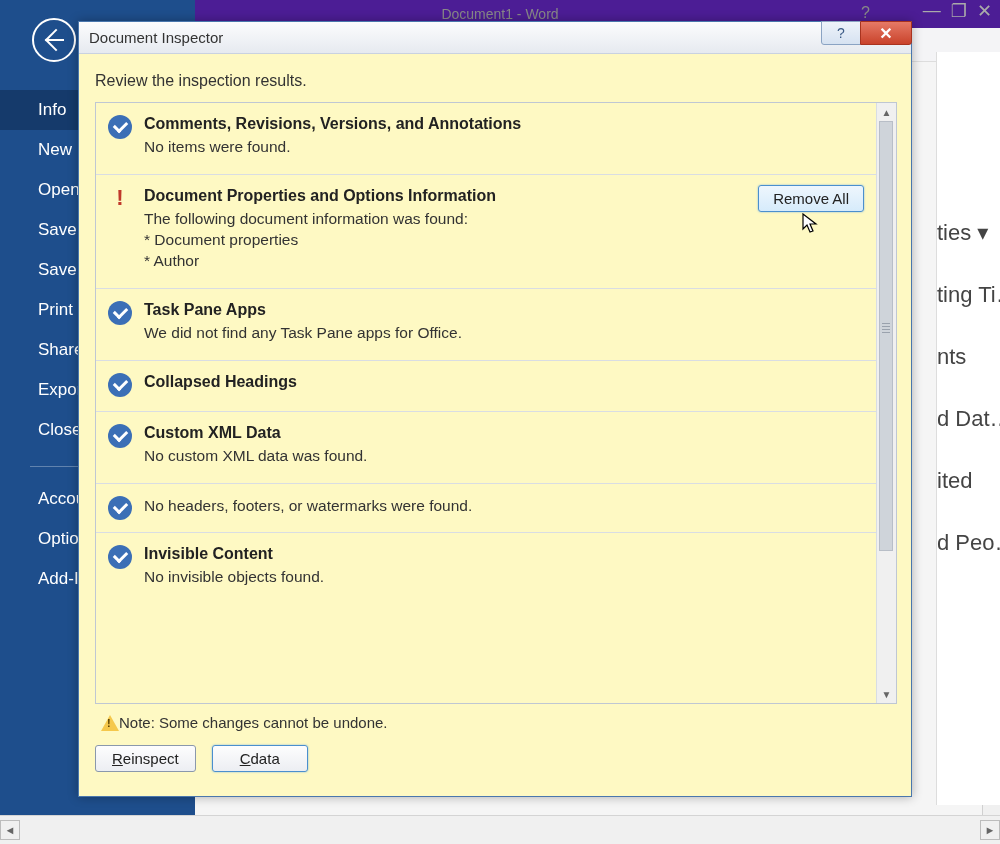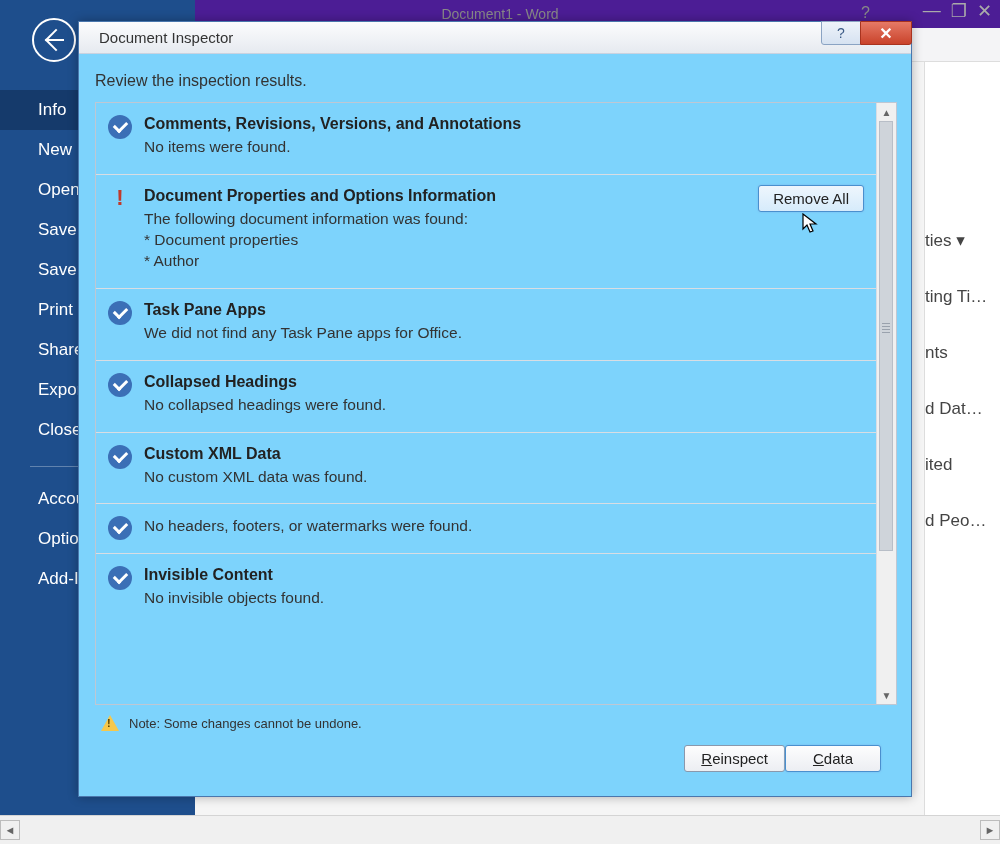--- a/index.html
+++ b/index.html
@@ -57,22 +57,22 @@
   background: #fff; top: 9px; left: 2px;
 }
 .nav-items { list-style: none; }
 .nav-items li {
   padding: 10px 0 10px 38px; font-size: 17px; color: #fff;
 }
 .nav-items li.current { background: #153a6b; }
 .nav-sep { height: 1px; background: rgba(255,255,255,0.3); margin: 16px 30px 12px 30px; }
 
 .content-peek {
-  position: absolute; right: 0; top: 62px; width: 76px; height: 753px;
-  background: #fff; color: #444; font-size: 17px;
+  position: absolute; right: 0; top: 52px; width: 64px; height: 753px;
+  background: #fff; color: #444; font-size: 22px;
   padding-top: 150px;
   border-left: 1px solid #ddd;
 }
 .content-peek div { padding: 18px 6px 18px 0; white-space: nowrap; }
 .user-avatar {
   position: absolute; right: 22px; top: 62px;
   width: 34px; height: 30px; background: #d0d0d4;
   display: flex; align-items: flex-end; justify-content: center;
 }
 .user-avatar::before {
@@ -107,21 +107,21 @@
   background: #fff;
   border: 1px solid #4a77ad;
   box-shadow: 0 0 10px rgba(0,0,0,0.3);
   display: flex; flex-direction: column;
 }
 .dlg-titlebar {
   height: 32px;
   background: linear-gradient(#fcfcfd,#e6eaf0);
   border-bottom: 1px solid #c9d2e0;
   display: flex; align-items: center;
-  padding-left: 20px;
+  padding-left: 10px;
   font-size: 15px; color: #333;
   position: relative;
 }
 .dlg-title-controls {
   position: absolute; right: 0; top: 0; display:flex;
 }
 .dlg-help-btn, .dlg-close-btn {
   width: 40px; height: 24px;
   border: 1px solid #8aa3c3;
   display: flex; align-items: center; justify-content: center;
@@ -136,21 +136,21 @@
   background: linear-gradient(#e67a66,#c9432b);
   color: #fff; font-weight: bold;
   border-color: #a8331f;
   border-radius: 0 0 3px 0;
 }
 .dlg-close-btn span { font-size: 16px; }
 
 .dlg-body {
   flex: 1; padding: 18px 14px 8px 16px;
   display: flex; flex-direction: column;
-  background: #7dd3fc;
+  background: #fef9c3;
 }
 .review-label { font-size: 16px; color: #333; margin-bottom: 12px; }
 
 .results-box {
   flex: 1;
   border: 1px solid #bfc7d3;
   display: flex;
   overflow: hidden;
   position: relative;
 }
@@ -217,38 +217,38 @@
   position:absolute; left:2px; top:18px; width:14px; height:430px;
   background:#cfd4da; border:1px solid #b8bec7;
 }
 .results-scroll .grip {
   position:absolute; left:5px; top:220px; width:8px; height:10px;
   background: repeating-linear-gradient(#9aa2ad 0 1px, transparent 1px 3px);
 }
 
 
 .note-row {
-  display:flex; align-items:center; gap:10px;
+  display:flex; align-items:center; gap:0;
   padding: 10px 4px 4px 6px;
-  font-size: 13px; color:#333;
+  font-size: 15px; color:#333;
 }
 .warn-triangle {
   width:0; height:0;
   border-left: 9px solid transparent;
   border-right: 9px solid transparent;
   border-bottom: 16px solid #f5c84c;
   position: relative;
 }
 .warn-triangle::after {
   content:"!"; position:absolute; left:-3px; top:2px; font-size:11px; color:#5a4100; font-weight:bold;
 }
 
 
 .dlg-buttons {
-  display:flex; justify-content:flex-end; 
+  display:flex; justify-content:flex-start; gap:16px;
   padding: 10px 16px 16px 0;
 }
 .dlg-btn {
   min-width: 96px; padding: 4px 16px;
   font-size: 15px; text-align:center;
   background: linear-gradient(#fdfdfe,#eceef2);
   border: 1px solid #8a98ac; border-radius: 3px;
   color:#222;
 }
 .dlg-btn.primary {
@@ -358,21 +358,20 @@
               <div class="status-ok"></div>
             </div>
             <div class="result-title">Task Pane Apps</div>
             <div class="result-desc">We did not find any Task Pane apps for Office.</div>
           </div>
           <div class="result-item">
             <div class="status-icon">
               <div class="status-ok"></div>
             </div>
             <div class="result-title">Collapsed Headings</div>
-            <div class="result-desc">No collapsed headings were found.</div>
           </div>
           <div class="result-item">
             <div class="status-icon">
               <div class="status-ok"></div>
             </div>
             <div class="result-title">Custom XML Data</div>
             <div class="result-desc">No custom XML data was found.</div>
           </div>
           <div class="result-item">
             <div class="status-icon">

